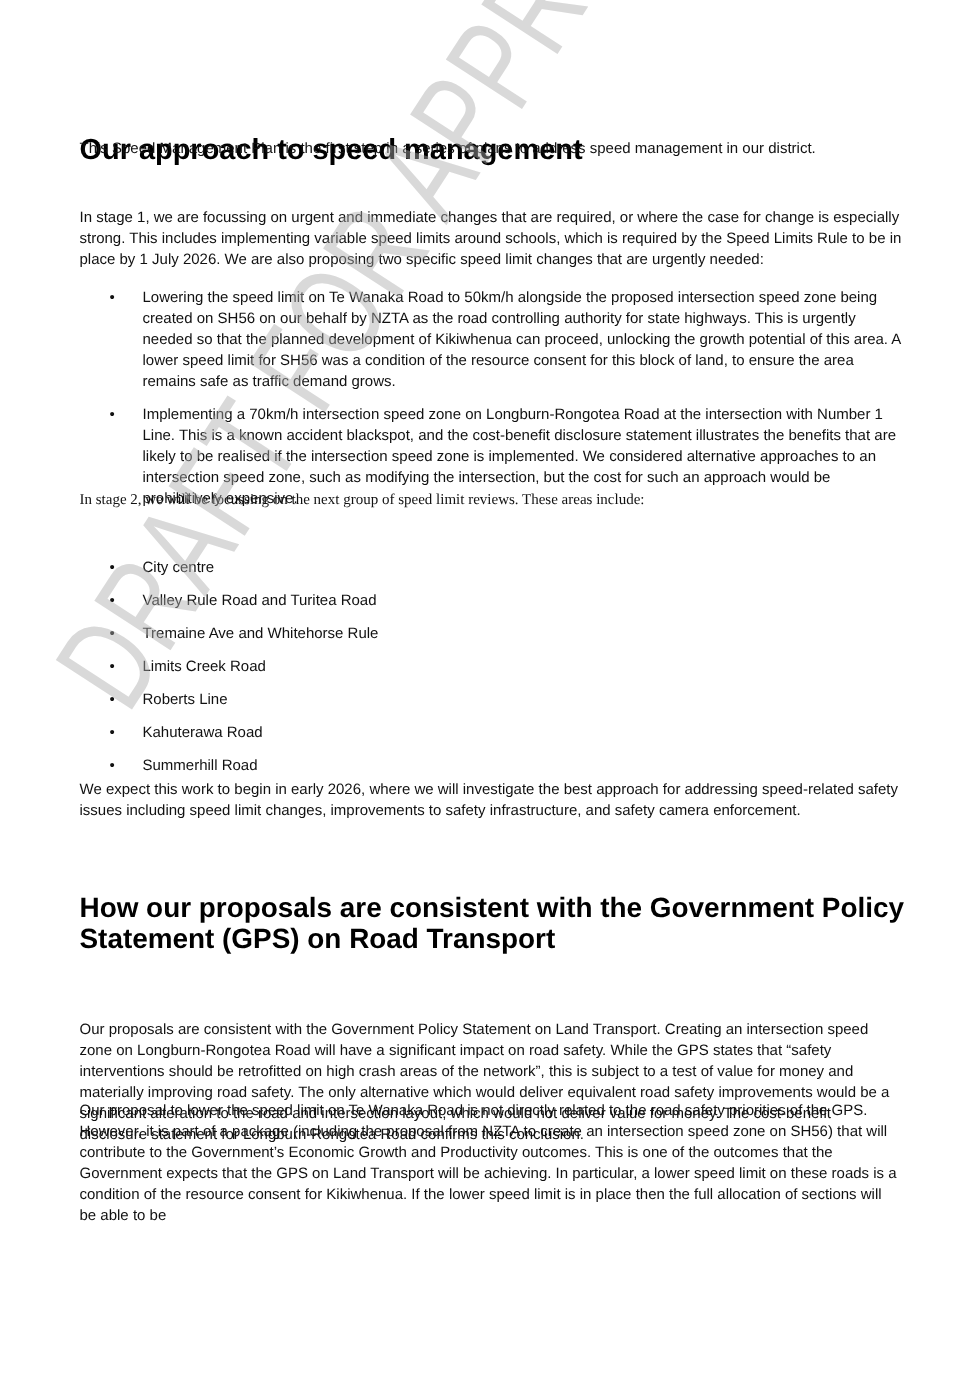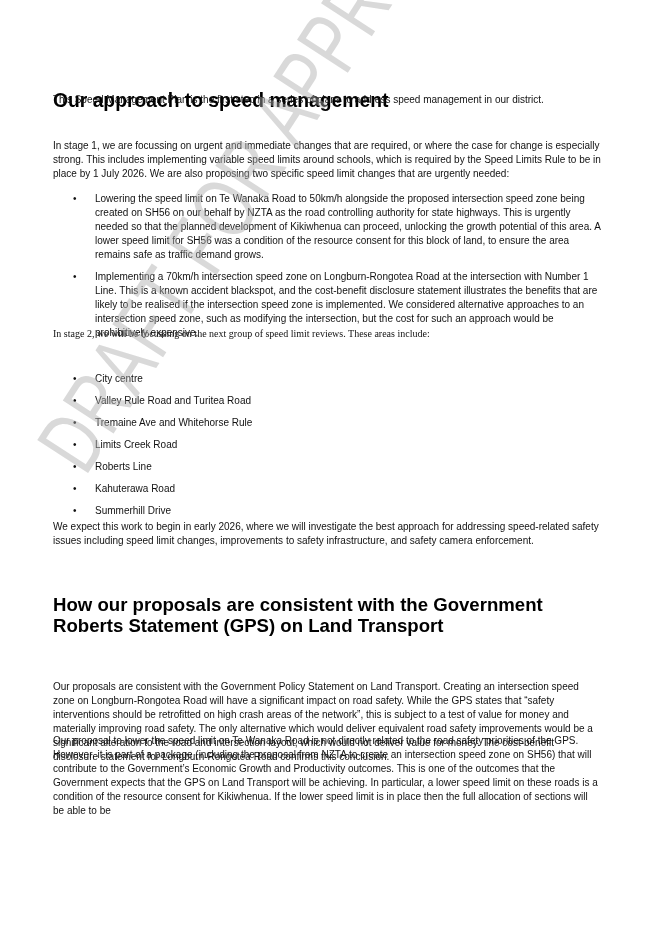--- a/index.html
+++ b/index.html
@@ -142,25 +142,25 @@
     <li>
       <span class="bullet">•</span>
       <span>Roberts Line</span>
     </li>
     <li>
       <span class="bullet">•</span>
       <span>Kahuterawa Road</span>
     </li>
     <li>
       <span class="bullet">•</span>
-      <span>Summerhill Drive</span>
+      <span>Summerhill Road</span>
     </li>
   </ul>
 
   <p class="block p4">We expect this work to begin in early 2026, where we will investigate the best approach for addressing speed-related safety issues including speed limit changes, improvements to safety infrastructure, and safety camera enforcement.</p>
 
-  <h2 class="h-gps">How our proposals are consistent with the Government Roberts Statement (GPS) on Land Transport</h2>
+  <h2 class="h-gps">How our proposals are consistent with the Government Policy Statement (GPS) on Road Transport</h2>
 
   <p class="block p5">Our proposals are consistent with the Government Policy Statement on Land Transport.  Creating an intersection speed zone on Longburn-Rongotea Road will have a significant impact on road safety.  While the GPS states that “safety interventions should be retrofitted on high crash areas of the network”, this is subject to a test of value for money and materially improving road safety.  The only alternative which would deliver equivalent road safety improvements would be a significant alteration to the road and intersection layout, which would not deliver value for money. The cost-benefit disclosure statement for Longburn-Rongotea Road confirms this conclusion.</p>
 
   <p class="block p6">Our proposal to lower the speed limit on Te Wanaka Road is not directly related to the road safety priorities of the GPS.  However, it is part of a package (including the proposal from NZTA to create an intersection speed zone on SH56) that will contribute to the Government’s Economic Growth and Productivity outcomes.  This is one of the outcomes that the Government expects that the GPS on Land Transport will be achieving.  In particular, a lower speed limit on these roads is a condition of the resource consent for Kikiwhenua.  If the lower speed limit is in place then the full allocation of sections will be able to be</p>
 
 </div>
 
 </body></html>

